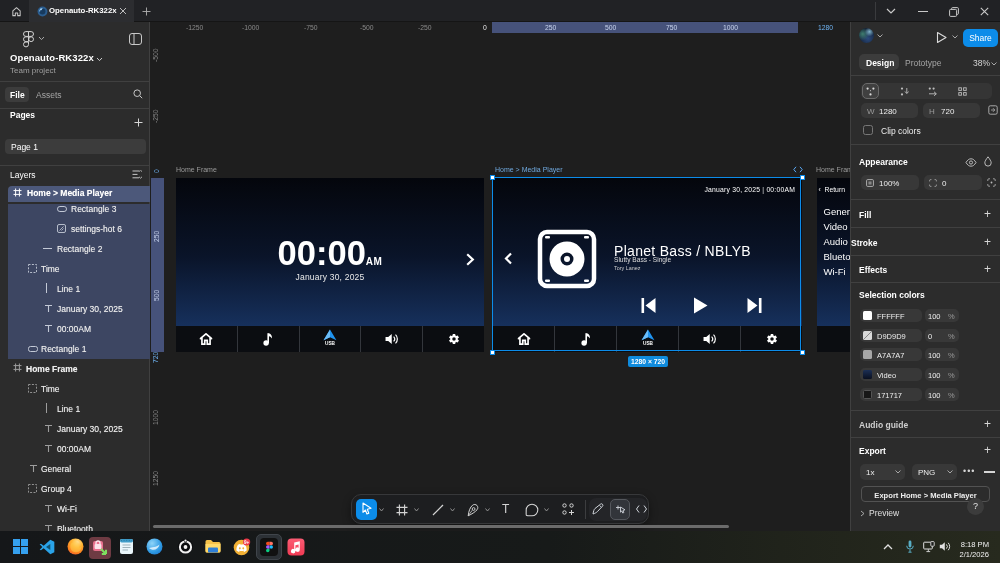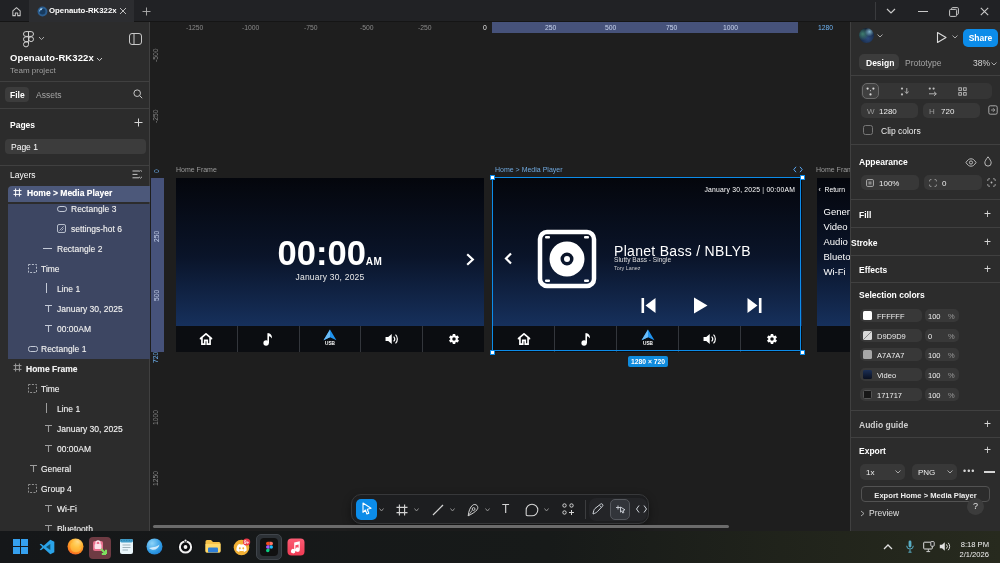--- a/index.html
+++ b/index.html
@@ -327,21 +327,21 @@
     <div class="lp-div" style="top:59px"></div>
 
     <div class="abs" style="left:5px;top:65px;width:24px;height:15px;background:#3c3c3c;border-radius:4px"></div>
     <div class="abs" style="left:10px;top:68px;font-size:8.5px;font-weight:bold;color:#fff">File</div>
     <div class="abs" style="left:36px;top:68px;font-size:8.5px;color:#a5a5a5">Assets</div>
     <svg class="abs" style="left:133px;top:67px" width="10" height="10" viewBox="0 0 10 10">
       <circle cx="4.2" cy="4.2" r="3.3" fill="none" stroke="#c6c6c6" stroke-width="1"></circle>
       <path d="M6.7 6.7 9.2 9.2" stroke="#c6c6c6" stroke-width="1"></path>
     </svg>
     <div class="lp-div" style="top:86px"></div>
-    <div class="abs" style="left:10px;top:98px;font-size:8.5px;font-weight:bold;color:#fff">Pages</div>
+    <div class="abs" style="left:10px;top:88px;font-size:8.5px;font-weight:bold;color:#fff">Pages</div>
     <svg class="abs" style="left:134px;top:96px" width="9" height="9" viewBox="0 0 9 9">
       <path d="M4.5 0.5V8.5 M0.5 4.5H8.5" stroke="#d6d6d6" stroke-width="1"></path>
     </svg>
     <div class="abs" style="left:5px;top:117px;width:141px;height:15px;background:#3c3c3c;border-radius:4px"></div>
     <div class="abs" style="left:11px;top:120px;font-size:8.5px;font-weight:normal;color:#fff">Page 1</div>
     <div class="lp-div" style="top:143px"></div>
     <div class="abs" style="left:10px;top:148px;font-size:8.5px;font-weight:normal;color:#fff">Layers</div>
     <svg class="abs" style="left:132px;top:148px" width="11" height="9" viewBox="0 0 11 9">
       <path d="M0.5 1H7 M0.5 4.4H5.5 M0.5 7.8H7" stroke="#c6c6c6" stroke-width="1"></path>
       <path d="M8 1.6 9.5 0.2 11 1.6 M8 6.8 9.5 8.2 11 6.8" fill="none" stroke="#c6c6c6" stroke-width="0.9" transform="translate(-1,0)"></path>
@@ -461,21 +461,21 @@
     <div class="abs" style="left:8px;top:6px;width:15px;height:15px;border-radius:50%;background:radial-gradient(circle at 70% 25%, #7fb3c9 0%, rgba(0,0,0,0) 30%), radial-gradient(circle at 25% 40%, #3f7d6e 0%, rgba(0,0,0,0) 45%), radial-gradient(circle at 60% 70%, #2b4a7d 0%, #16263e 60%, #0d1524 100%)"></div>
     <svg class="abs" style="left:26px;top:12px" width="6" height="4" viewBox="0 0 6 4">
         <path d="M0.5 0.5 3 3 5.5 0.5" fill="none" stroke="#b5b5b5" stroke-width="0.9"></path>
       </svg>
     <svg class="abs" style="left:84px;top:9px" width="13" height="13" viewBox="0 0 13 13">
       <path d="M2.5 1.6 11 6.5 2.5 11.4Z" fill="none" stroke="#dcdcdc" stroke-width="1.1" stroke-linejoin="round"></path>
     </svg>
     <svg class="abs" style="left:101px;top:13px" width="6" height="4" viewBox="0 0 6 4">
         <path d="M0.5 0.5 3 3 5.5 0.5" fill="none" stroke="#b5b5b5" stroke-width="0.9"></path>
       </svg>
-    <div class="abs" style="left:112px;top:7px;width:35px;height:18px;background:#0c8ce9;border-radius:5px;color:#fff;font-size:8.5px;font-weight:bold;text-align:center;line-height:18px">Share</div>
+    <div class="abs" style="left:112px;top:7px;width:35px;height:18px;background:#0c8ce9;border-radius:5px;color:#fff;font-size:8.5px;font-weight:normal;text-align:center;line-height:18px">Share</div>
 
     <div class="abs" style="left:8px;top:32px;width:40px;height:16px;background:#3c3c3c;border-radius:5px"></div>
     <div class="abs" style="left:15px;top:36px;font-size:8.5px;font-weight:bold;color:#fff">Design</div>
     <div class="abs" style="left:54px;top:36px;font-size:8.5px;color:#a5a5a5">Prototype</div>
     <div class="abs" style="left:122px;top:36px;font-size:8.5px;color:#d5d5d5">38%</div>
     <svg class="abs" style="left:140px;top:40px" width="6" height="4" viewBox="0 0 6 4">
         <path d="M0.5 0.5 3 3 5.5 0.5" fill="none" stroke="#b5b5b5" stroke-width="0.9"></path>
       </svg>
     <div class="rp-div" style="top:53px"></div>
 

